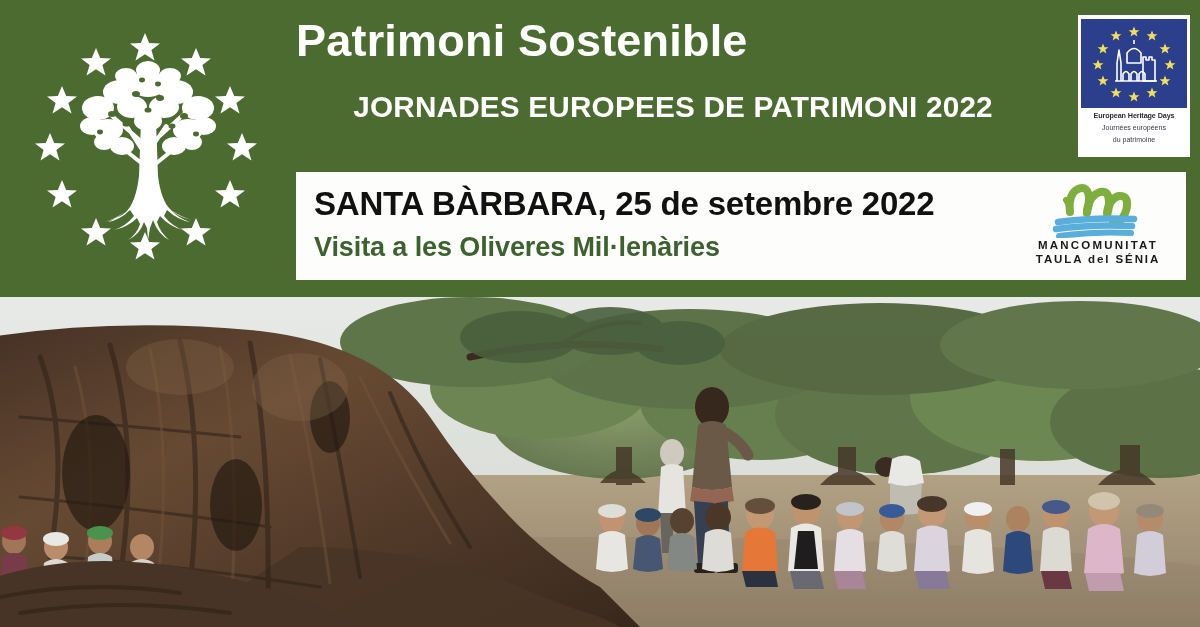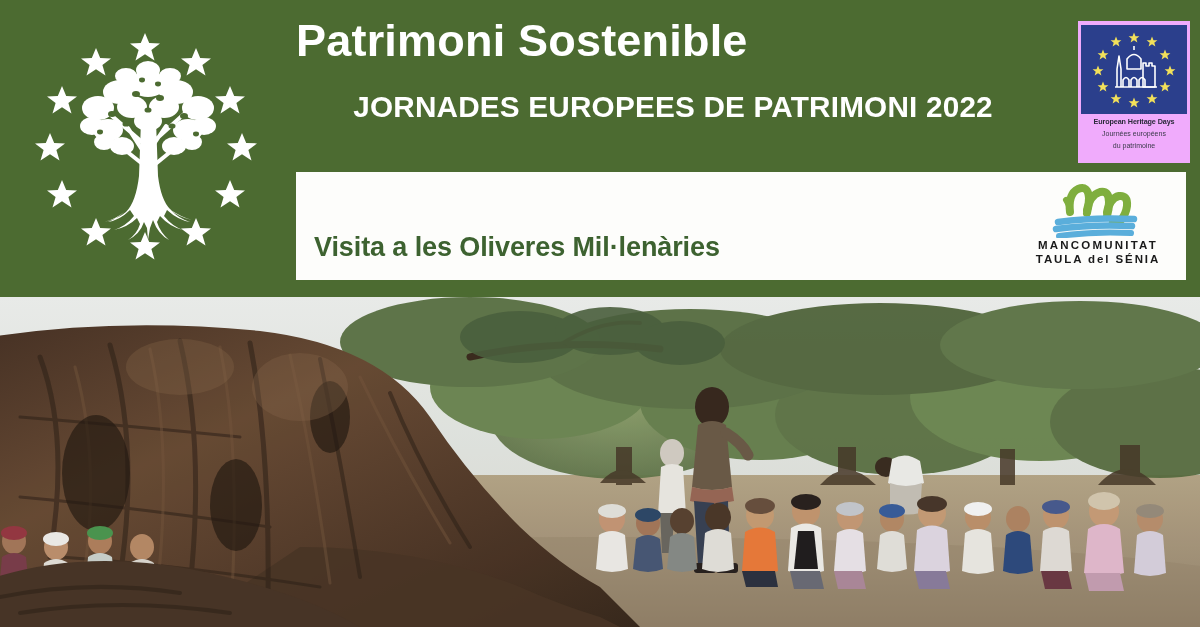--- a/index.html
+++ b/index.html
@@ -53,23 +53,23 @@
     line-height: 1.0;
     text-align: center;
     margin-top: 29px;
     padding-right: 6px;
     transform: scaleX(0.99);
   }
 
   
   .ehd-badge {
     position: absolute;
-    left: 1078px; top: 21px;
+    left: 1078px; top: 15px;
     width: 112px; height: 142px;
-    background: #f0abfc;
+    background: #ffffff;
     padding: 4px 3px 3px 3px;
   }
   .ehd-flag {
     width: 100%; height: 89px;
     background: #2b3f8c;
     position: relative;
   }
   .ehd-flag svg { display:block; width: 100%; height: 100%; }
   .ehd-caption {
     text-align: center;
@@ -277,20 +277,21 @@
         </svg>
       </div>
       <div class="ehd-caption">
         <div class="ehd-line1">European Heritage Days</div>
         <div class="ehd-line2">Journées européens</div>
         <div class="ehd-line2">du patrimoine</div>
       </div>
     </div>
 
     <div class="info-panel">
+      <div class="info-city">SANTA BÀRBARA, 25 de setembre 2022</div>
       <div class="info-visit">Visita a les Oliveres Mil·lenàries</div>
 
       <div class="manco">
         <svg class="manco-mark" viewBox="0 0 160 62" xmlns="http://www.w3.org/2000/svg">
 
           <g fill="none" stroke="#7fae3e" stroke-linecap="round" stroke-linejoin="round">
             <path d="M52 36 Q50 18 60 13 Q70 9 71 22 Q71 30 69 37" stroke-width="8"></path>
             <path d="M69 34 Q72 19 82 16 Q91 14 91 26 Q91 34 89 40" stroke-width="8"></path>
             <path d="M89 36 Q92 22 101 20 Q110 19 109 30 Q108 38 103 44 Q99 48 95 46" stroke-width="8"></path>
             <path d="M52 36 Q51 28 48 24" stroke-width="6"></path>

